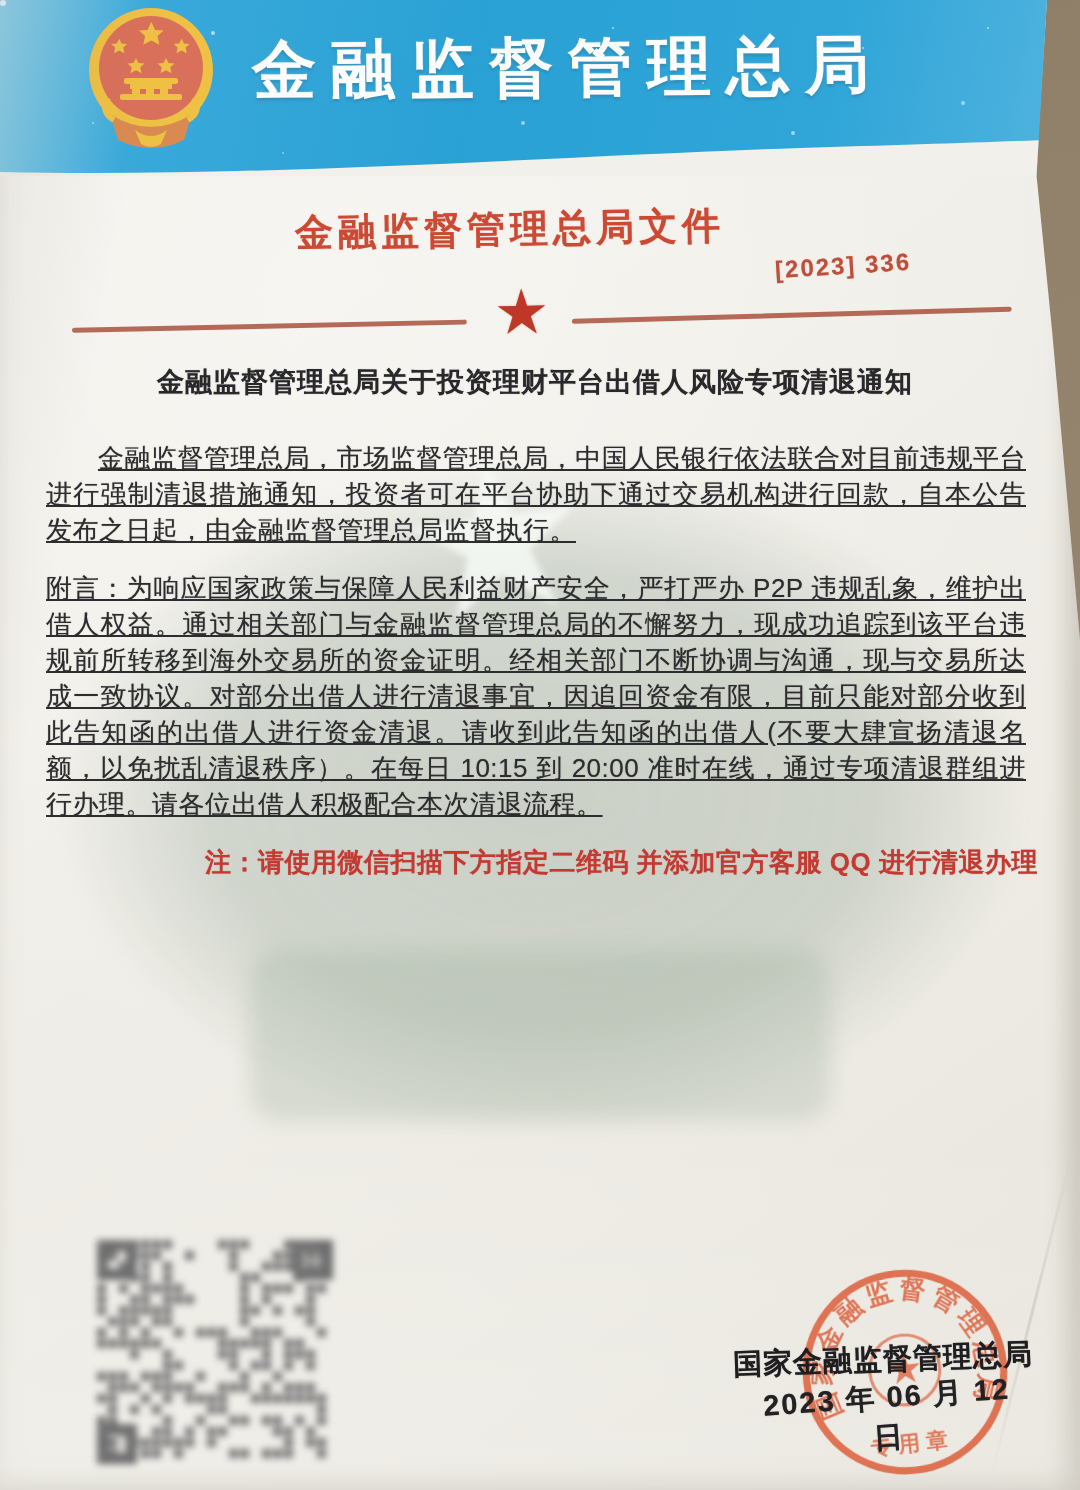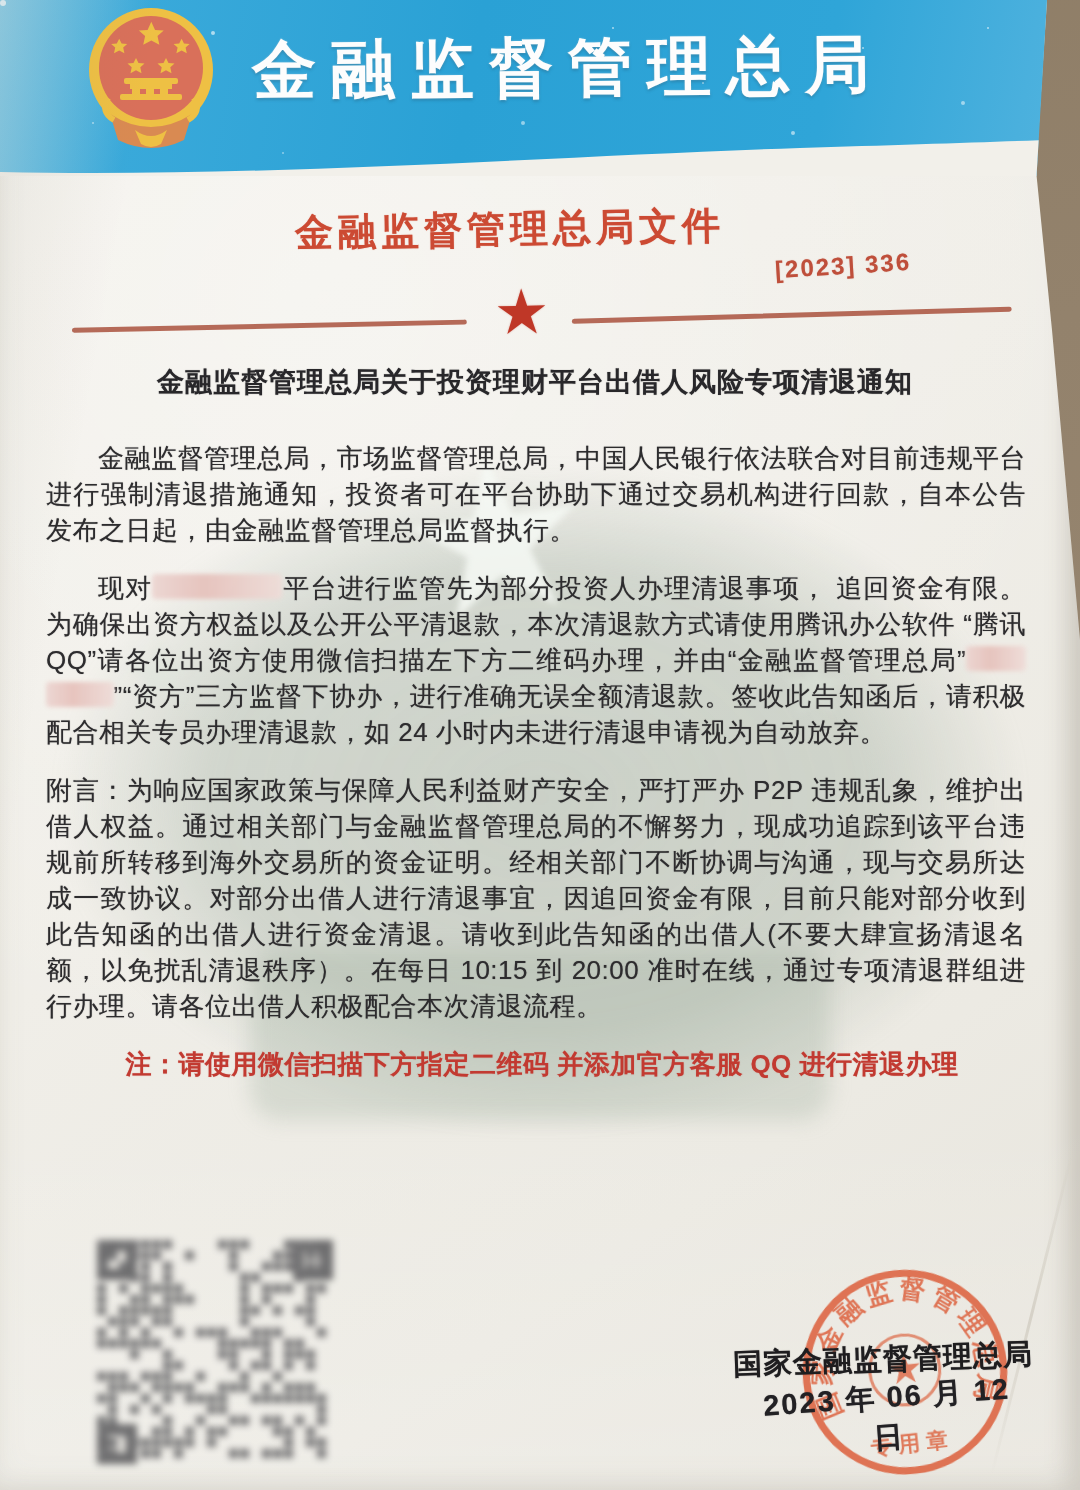--- a/index.html
+++ b/index.html
@@ -65,27 +65,27 @@
   .doc-heading{
     position:absolute;left:30px;top:364px;width:1010px;text-align:center;
     font-size:27px;font-weight:700;color:#28272a;letter-spacing:1px;
     text-shadow:0 0 1px rgba(40,40,42,.55);
   }
   .text-flow{
     position:absolute;left:46px;top:440px;width:992px;z-index:3;
     font-size:26px;line-height:36px;color:#2d2c2e;text-align:justify;
     text-shadow:0 0 1px rgba(45,44,46,.55);letter-spacing:.5px;
   }
-  .para{margin:0 12px 22px 0;}
+  .para{margin:0 12px 22px 0;text-decoration:underline;}
   .para.indent{text-indent:2em;}
   .redact{display:inline-block;height:.95em;border-radius:4px;vertical-align:-2px;
     background:linear-gradient(90deg,#ecd4d0,#e6c0ba 40%,#efdcd8);filter:blur(2px);opacity:.9;}
   .note{
     margin-top:14px;font-size:26px;font-weight:700;color:#c23a31;letter-spacing:.5px;
-    text-shadow:0 0 1px rgba(194,58,49,.5);text-align:center;
+    text-shadow:0 0 1px rgba(194,58,49,.5);text-align:right;
   }
   
   .watermark{position:absolute;inset:0;z-index:1;pointer-events:none;}
   .wm-circle{position:absolute;left:55px;top:462px;width:970px;height:672px;border-radius:50%;
     background:radial-gradient(closest-side,rgba(147,164,149,.40),rgba(147,164,149,.34) 68%,rgba(147,164,149,0));
     filter:blur(7px);}
   .wm-star{position:absolute;left:400px;top:430px;font-size:215px;line-height:215px;
     color:rgba(246,249,244,.85);filter:blur(3px);transform:rotate(-8deg);}
   .wm-star2{position:absolute;left:120px;top:620px;font-size:90px;color:rgba(222,230,220,.55);filter:blur(4px);}
   .wm-star3{position:absolute;left:780px;top:640px;font-size:80px;color:rgba(222,230,220,.5);filter:blur(4px);}
@@ -162,21 +162,20 @@
   <div class="doc-number">[2023]  336</div>
   <div class="divider">
     <div class="seg left"></div>
     <div class="seg right"></div>
     <div class="star">★</div>
   </div>
 
   <div class="doc-heading">金融监督管理总局关于投资理财平台出借人风险专项清退通知</div>
   <div class="text-flow">
     <p class="para indent">金融监督管理总局，市场监督管理总局，中国人民银行依法联合对目前违规平台进行强制清退措施通知，投资者可在平台协助下通过交易机构进行回款，自本公告发布之日起，由金融监督管理总局监督执行。</p>
-    <p class="para indent"><span>现对</span><span class="redact" style="width: 5em;"></span><span>平台进行监管先为部分投资人办理清退事项， 追回资金有限。 为确保出资方权益以及公开公平清退款，本次清退款方式请使用腾讯办公软件 “腾讯QQ”请各位出资方使用微信扫描左下方二维码办理，并由“金融监督管理总局”</span><span class="redact" style="width: 2.3em;"></span><span class="redact" style="width: 2.6em;"></span><span>”“资方”三方监督下协办，进行准确无误全额清退款。签收此告知函后，请积极配合相关专员办理清退款，如 24 小时内未进行清退申请视为自动放弃。</span></p>
     <p class="para">附言：为响应国家政策与保障人民利益财产安全，严打严办 P2P 违规乱象，维护出借人权益。通过相关部门与金融监督管理总局的不懈努力，现成功追踪到该平台违规前所转移到海外交易所的资金证明。经相关部门不断协调与沟通，现与交易所达成一致协议。对部分出借人进行清退事宜，因追回资金有限，目前只能对部分收到此告知函的出借人进行资金清退。请收到此告知函的出借人(不要大肆宣扬清退名额，以免扰乱清退秩序）。在每日 10:15 到 20:00 准时在线，通过专项清退群组进行办理。请各位出借人积极配合本次清退流程。</p>
     <div class="note">注：请使用微信扫描下方指定二维码  并添加官方客服 QQ 进行清退办理</div>
   </div>
 
   <div class="qr">
     <div class="qr-blur" id="qr-noise">
       <div class="finder" style="left:2px;top:2px;"></div>
       <div class="finder" style="right:2px;top:2px;"></div>
       <div class="finder" style="left:2px;bottom:2px;"></div>
     <div class="qr-cell" style="left: 2px; top: 2px; width: 9px; height: 9px;"></div>

